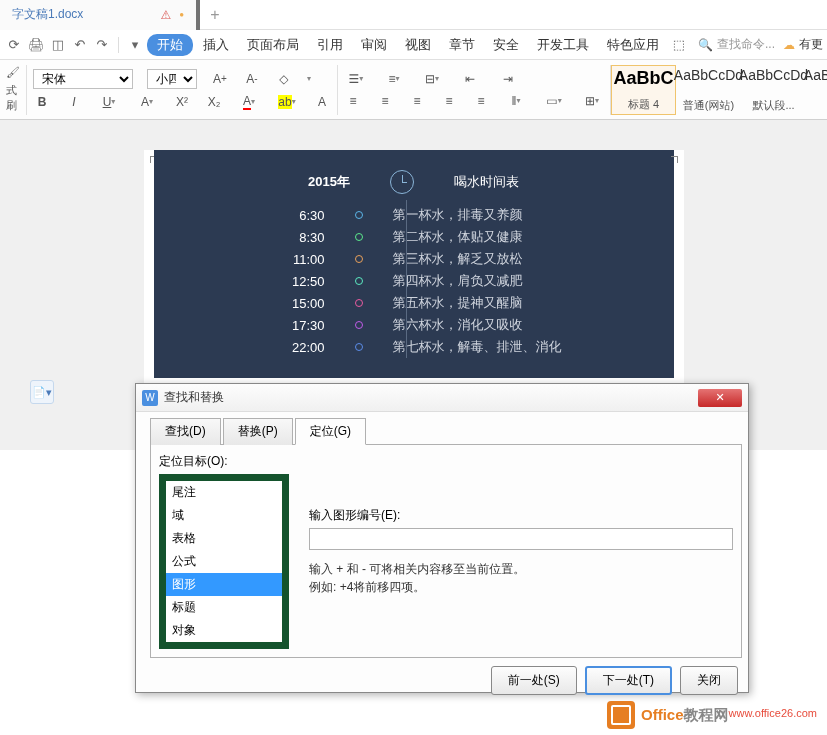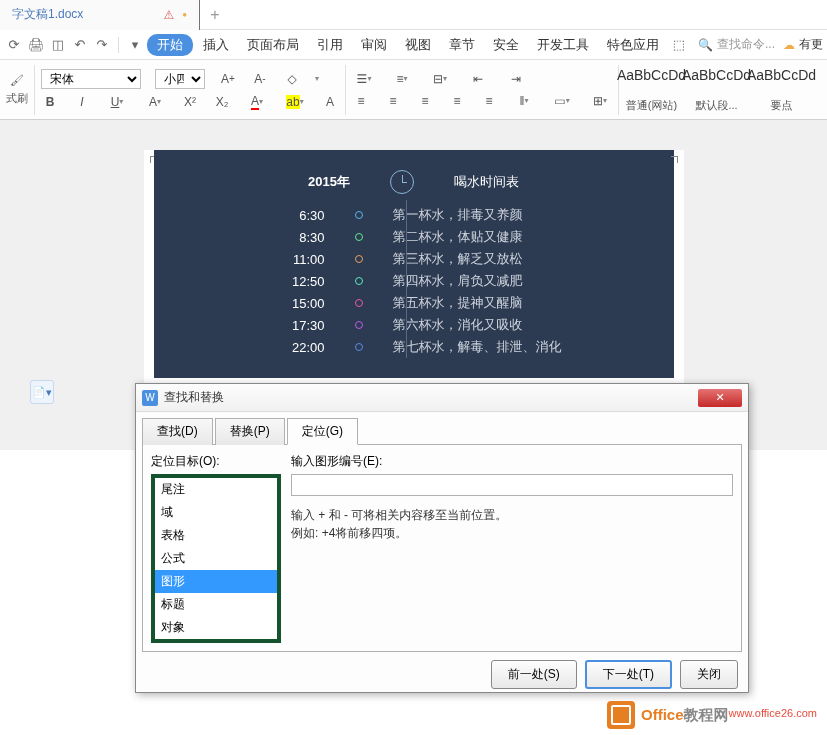--- a/index.html
+++ b/index.html
@@ -1,20 +1,20 @@
 <!DOCTYPE html>
 <html><head>
   <meta charset="utf-8">
   <style>
     * { margin: 0; padding: 0; box-sizing: border-box; font-family: "Microsoft YaHei", Arial, sans-serif; }
     body { background: #fff; width: 827px; height: 735px; overflow: hidden; position: relative; }
     
     
     .tab-bar { height: 30px; background: #fff; display: flex; align-items: center; border-bottom: 1px solid #e0e0e0; }
-    .tab { display: flex; align-items: center; gap: 8px; padding: 0 12px; height: 30px; font-size: 12px; color: #4a7ab8; border-right: 1px solid #737373; background: #fafafa; width: 200px; }
+    .tab { display: flex; align-items: center; gap: 8px; padding: 0 12px; height: 30px; font-size: 12px; color: #4a7ab8; border-right: 4px solid #737373; background: #fafafa; width: 200px; }
     .tab-warn { color: #d9534f; margin-left: auto; }
     .tab-dot { color: #f0ad4e; font-size: 8px; }
     .add-tab { width: 30px; text-align: center; color: #999; cursor: pointer; font-size: 16px; }
     
     
     .ribbon-menu { height: 30px; display: flex; align-items: center; padding: 0 4px; gap: 2px; border-bottom: 1px solid #e0e0e0; }
     .qat-icon { width: 20px; height: 20px; display: flex; align-items: center; justify-content: center; color: #666; font-size: 13px; cursor: pointer; }
     .qat-sep { width: 1px; height: 16px; background: #ddd; margin: 0 4px; }
     .menu-item { padding: 4px 8px; font-size: 13px; color: #333; cursor: pointer; border-radius: 3px; }
     .menu-item.active { background: #4a8fe0; color: #fff; border-radius: 10px; padding: 2px 10px; }
@@ -60,28 +60,28 @@
     
     .side-icon { position: absolute; left: 30px; top: 260px; width: 24px; height: 24px; background: #eef4fb; border: 1px solid #c5d8ed; border-radius: 3px; display: flex; align-items: center; justify-content: center; color: #4a7ab8; font-size: 11px; }
     
     
     .dialog { position: absolute; left: 135px; top: 383px; width: 614px; height: 310px; background: #fdfdfd; border: 1px solid #888; box-shadow: 2px 2px 8px rgba(0,0,0,0.3); }
     .dlg-title { height: 28px; background: linear-gradient(#fdfdfd, #f0f0f0); display: flex; align-items: center; padding: 0 6px; border-bottom: 1px solid #ddd; }
     .dlg-icon { width: 16px; height: 16px; background: #4a8fe0; color: #fff; font-size: 10px; display: flex; align-items: center; justify-content: center; border-radius: 2px; margin-right: 6px; }
     .dlg-title-text { font-size: 12px; color: #333; }
     .dlg-close { margin-left: auto; width: 44px; height: 18px; background: linear-gradient(#e57373, #c62828); border-radius: 2px; color: #fff; display: flex; align-items: center; justify-content: center; font-size: 11px; cursor: pointer; }
     
-    .dlg-body { padding: 6px; height: calc(100% - 28px); display: flex; flex-direction: column; }
+    .dlg-body { padding: 6px; height: calc(100% - 28px); display: flex; flex-direction: column; margin-left: 8px; }
     .dlg-tabs { display: flex; border-bottom: 1px solid #b0b0b0; }
     .dlg-tab { padding: 4px 14px; font-size: 12px; background: linear-gradient(#f8f8f8,#e8e8e8); border: 1px solid #b0b0b0; border-bottom: none; margin-right: 2px; margin-bottom: -1px; cursor: pointer; }
     .dlg-tab.active { background: #fdfdfd; border-bottom: 1px solid #fdfdfd; }
-    .dlg-content { border: 1px solid #b0b0b0; border-top: none; flex: 1; padding: 8px; display: flex; gap: 10px; }
+    .dlg-content { border: 1px solid #b0b0b0; border-top: none; flex: 1; padding: 8px; display: flex; gap: 20px; align-items: center; }
     .dlg-left { width: 130px; display: flex; flex-direction: column; }
     .dlg-label { font-size: 12px; margin-bottom: 4px; }
-    .dlg-list { border: 4px solid #14532d; flex: 1; background: #fff; font-size: 12px; overflow-y: scroll; }
+    .dlg-list { border: 7px solid #14532d; flex: 1; background: #fff; font-size: 12px; overflow-y: scroll; }
     .dlg-list-item { padding: 3px 6px; cursor: pointer; }
     .dlg-list-item.selected { background: #3399ff; color: #fff; }
     .dlg-right { flex: 1; }
     .dlg-input { width: 100%; border: 1px solid #b0b0b0; padding: 3px; font-size: 12px; margin-bottom: 10px; background: #fff; }
     .dlg-hint { font-size: 12px; color: #333; line-height: 1.5; }
     .dlg-buttons { display: flex; justify-content: flex-end; gap: 8px; padding: 8px 4px 2px; }
     .dlg-btn { padding: 4px 16px; font-size: 12px; border: 1px solid #888; background: linear-gradient(#fdfdfd, #e8e8e8); border-radius: 3px; cursor: pointer; }
     .dlg-btn.primary { border: 2px solid #4a8fe0; }
     
     
@@ -188,20 +188,24 @@
       <span class="tb-btn">≡</span>
       <span class="tb-btn">≡</span>
       <span class="tb-btn">≡</span>
       <span class="tb-btn">≡</span>
       <span class="tb-btn wide">‖<span class="dd">▾</span></span>
       <span class="tb-btn wide">▭<span class="dd">▾</span></span>
       <span class="tb-btn wide">⊞<span class="dd">▾</span></span>
     </div>
   </div>
   <div class="styles">
+    <div class="style-item first">
+      <span class="style-preview big">AaBbC</span>
+      <span>标题 4</span>
+    </div>
     <div class="style-item">
       <span class="style-preview">AaBbCcDd</span>
       <span>普通(网站)</span>
     </div>
     <div class="style-item">
       <span class="style-preview">AaBbCcDd</span>
       <span>默认段...</span>
     </div>
     <div class="style-item">
       <span class="style-preview">AaBbCcDd</span>

